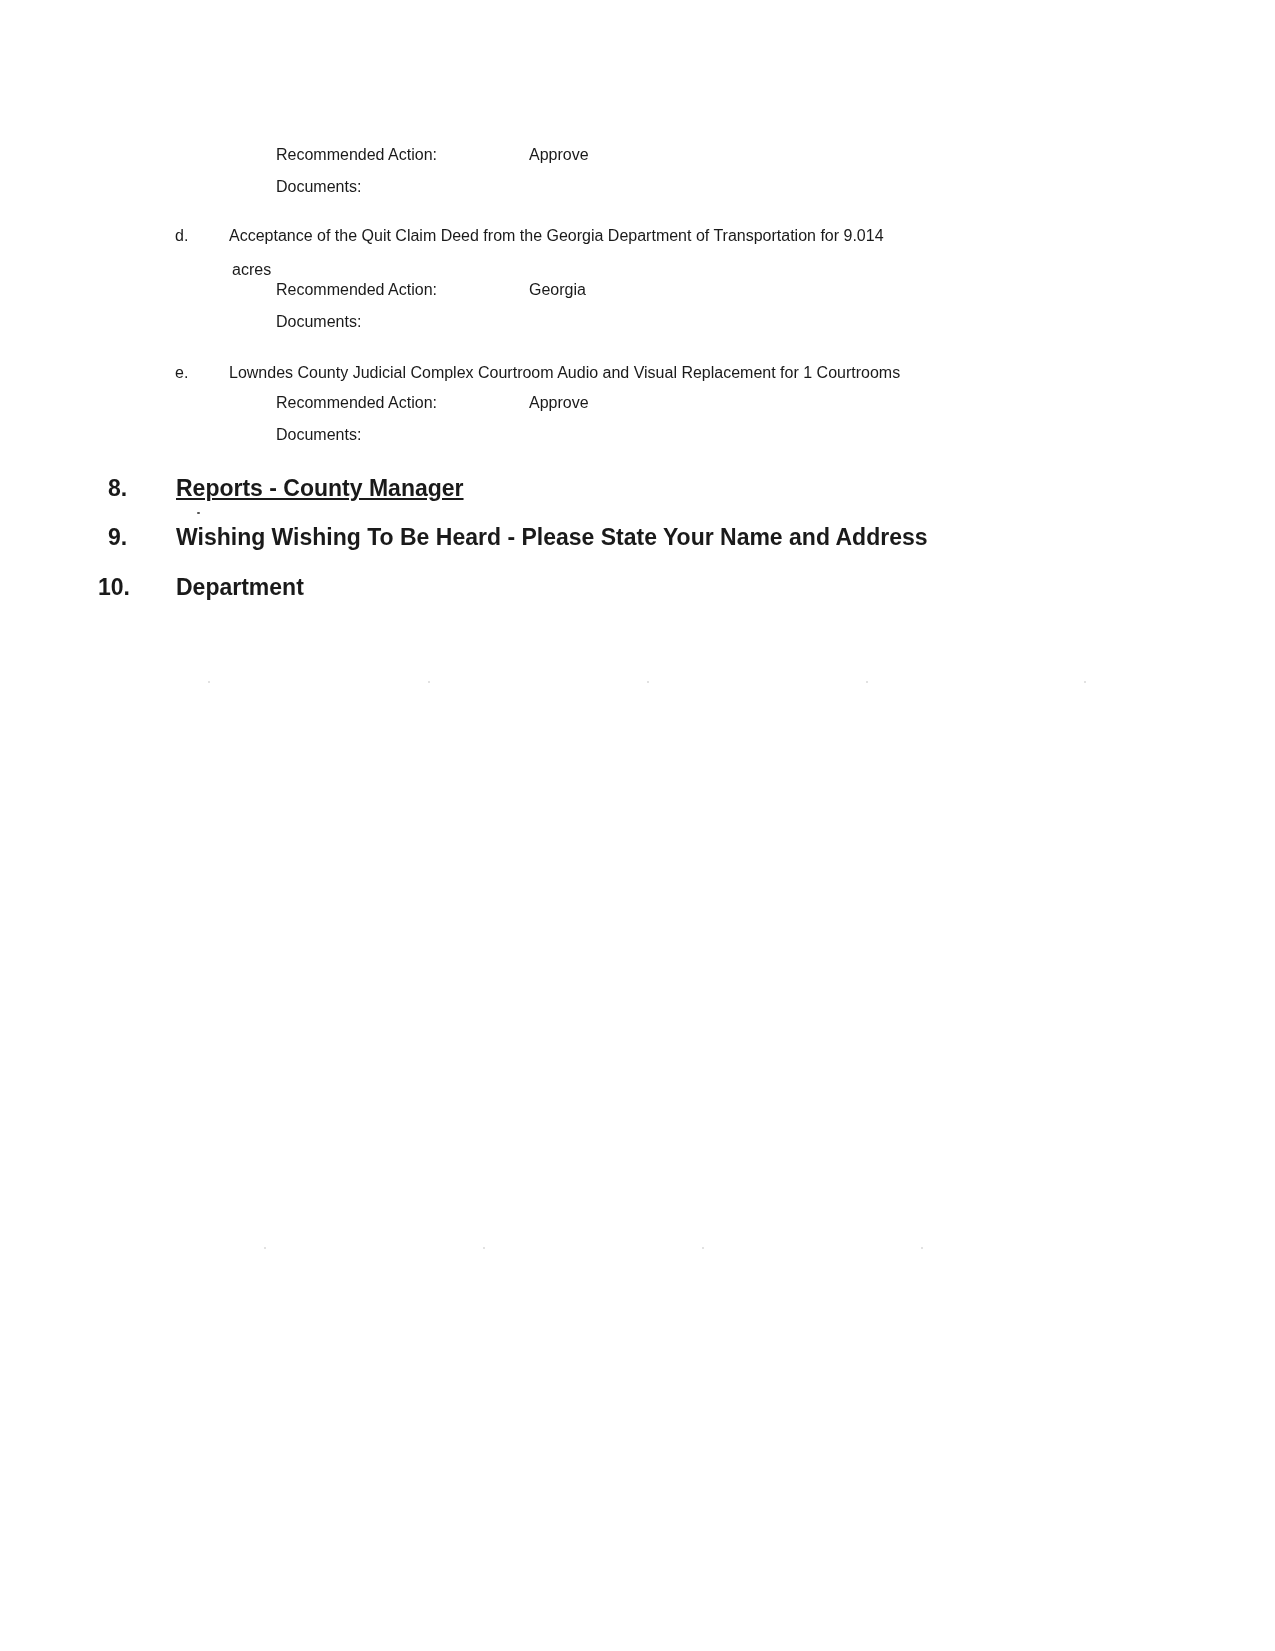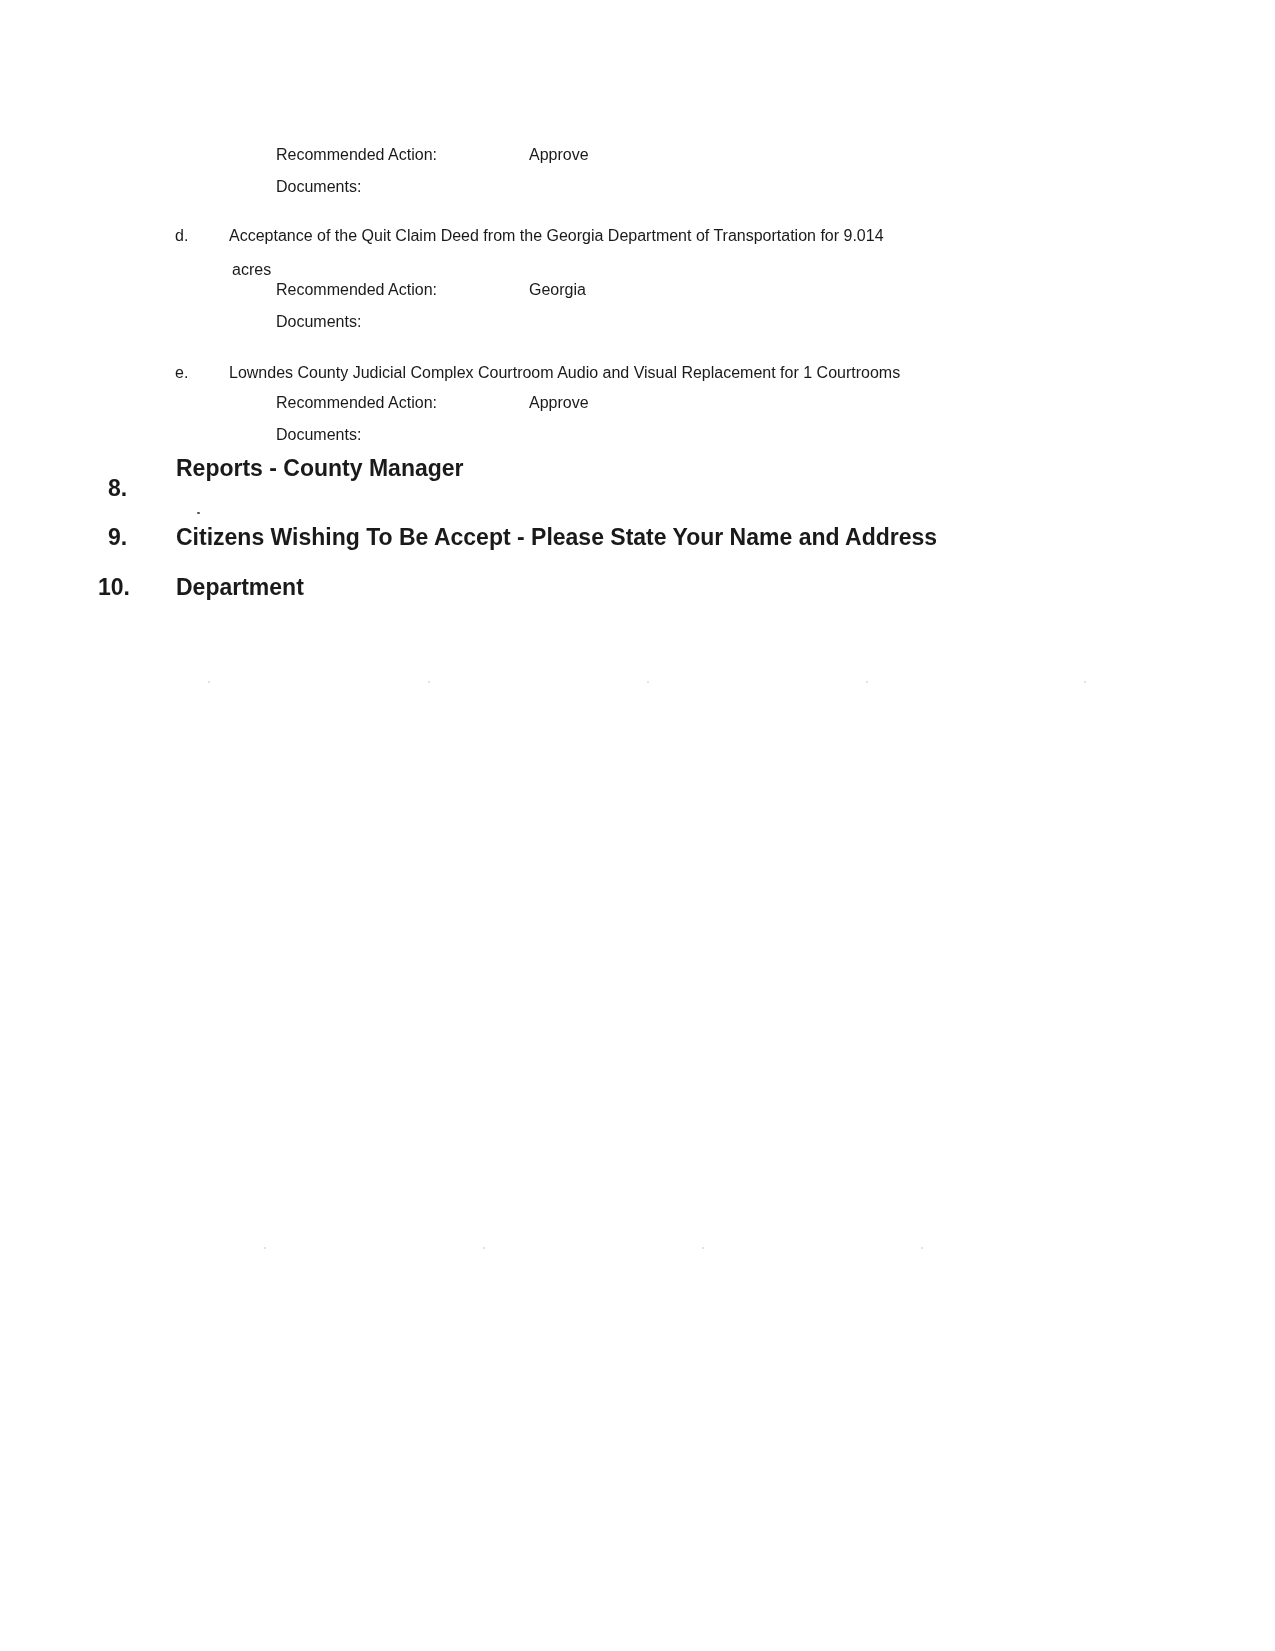--- a/index.html
+++ b/index.html
@@ -35,25 +35,25 @@
   <div>
     <span class="abs reg" style="left:175px; top:364px;">e.</span>
     <span class="abs reg" style="left:229px; top:364px;">Lowndes County Judicial Complex Courtroom Audio and Visual Replacement for 1 Courtrooms</span>
     <span class="abs reg" style="left:276px; top:394px;">Recommended Action:</span>
     <span class="abs reg" style="left:529px; top:394px;">Approve</span>
     <span class="abs reg" style="left:276px; top:426px;">Documents:</span>
   </div>
 
   <div>
     <span class="abs bold" style="left:108px; top:475px;">8.</span>
-    <span class="abs bold" style="left:176px; top:455px;">Reports - County Manager</span>
+    <span class="abs bold" style="left:176px; top:475px;text-decoration:underline;">Reports - County Manager</span>
   </div>
   <div>
     <span class="abs bold" style="left:108px; top:524px;">9.</span>
-    <span class="abs bold" style="left:176px; top:524px;">Citizens Wishing To Be Accept - Please State Your Name and Address</span>
+    <span class="abs bold" style="left:176px; top:524px;">Wishing Wishing To Be Heard - Please State Your Name and Address</span>
   </div>
   <div>
     <span class="abs bold" style="left:98px; top:574px;">10.</span>
     <span class="abs bold" style="left:176px; top:574px;">Department</span>
   </div>
 
   <div class="speck" style="left:197px; top:512px; background:#555; width:3px; height:2px;"></div>
   <div class="speck" style="left:208px; top:681px;"></div>
   <div class="speck" style="left:428px; top:681px;"></div>
   <div class="speck" style="left:647px; top:681px;"></div>

